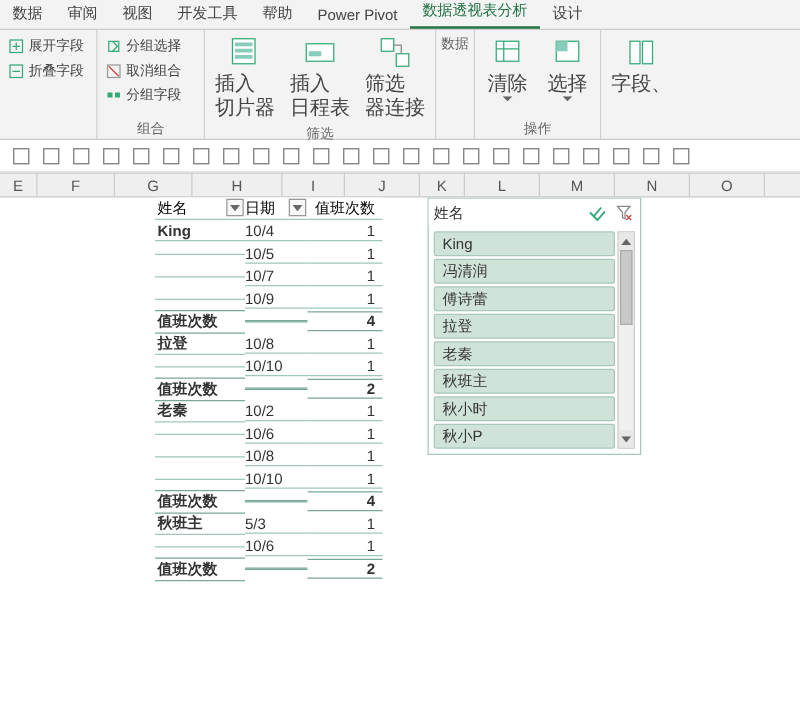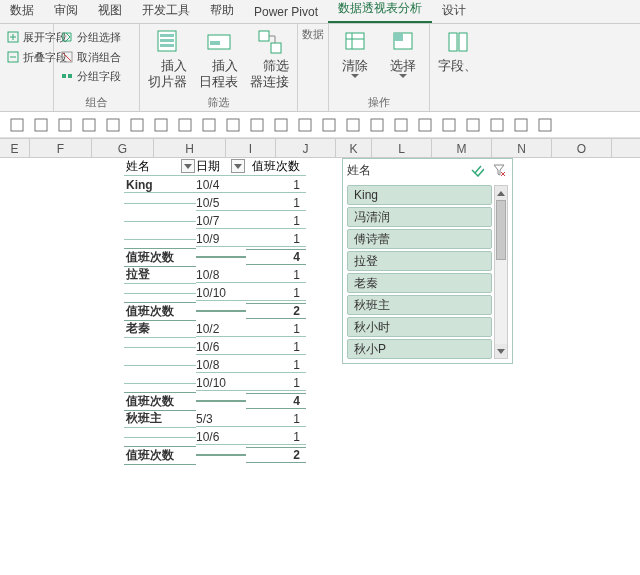--- a/index.html
+++ b/index.html
@@ -6,21 +6,21 @@
 body{background:#fff;overflow:hidden;width:640px;height:575px;font-size:12px;color:#333}
 .tabs{display:flex;height:24px;border-bottom:1px solid #ccc;align-items:flex-end;background:#f3f3f3}
 .tab{padding:4px 10px;font-size:12px;color:#444;cursor:pointer;white-space:nowrap}
 .tab.active{color:#217346;border-bottom:2px solid #217346}
 .ribbon{display:flex;height:88px;background:#f3f3f3;border-bottom:1px solid #ccc}
 .group{border-right:1px solid #d0d0d0;padding:2px 4px 0;display:flex;flex-direction:column;justify-content:space-between}
 .group-label{text-align:center;font-size:11px;color:#666;padding:1px 0}
 .gc{display:flex;align-items:flex-start;gap:4px;flex:1}
 .vbtn{display:flex;flex-direction:column;align-items:center;justify-content:flex-start;padding:2px 4px;cursor:pointer;min-width:44px}
 .vbtn .ic{width:28px;height:28px;display:flex;align-items:center;justify-content:center;margin-bottom:2px}
-.vbtn .lab{font-size:13px;color:#444;text-align:right;line-height:1.2;white-space:pre}
+.vbtn .lab{font-size:16px;color:#444;text-align:left;line-height:1.2;white-space:pre}
 .mini{display:flex;align-items:center;gap:3px;padding:1px 2px;cursor:pointer;font-size:11px;color:#444;white-space:nowrap;line-height:1.5}
 .mini .ic{width:14px;height:14px;display:flex;align-items:center;justify-content:center}
 .stack{display:flex;flex-direction:column;gap:1px;justify-content:flex-start;padding-top:2px}
 .qat{display:flex;gap:6px;padding:4px 8px;background:#fff;align-items:center;height:26px;border-bottom:1px solid #e0e0e0}
 .qic{width:18px;height:18px;display:flex;align-items:center;justify-content:center;cursor:pointer}
 .sheet{position:relative;background:#fff}
 .colhdr{display:flex;height:20px;border-top:1px solid #ccc;border-bottom:1px solid #ccc;background:#efefef}
 .ch{border-right:1px solid #ccc;text-align:center;font-size:12px;color:#555;line-height:20px}
 .pivot{position:absolute;left:124px;top:20px;font-size:12px}
 .prow{display:flex;height:18px;align-items:center}
@@ -50,21 +50,21 @@
     <div class="tab">审阅</div>
     <div class="tab">视图</div>
     <div class="tab">开发工具</div>
     <div class="tab">帮助</div>
     <div class="tab">Power Pivot</div>
     <div class="tab active">数据透视表分析</div>
     <div class="tab">设计</div>
   </div>
 
 <div class="ribbon">
- <div class="group" style="width:54px">
+ <div class="group" style="width:78px">
   <div class="gc">
         <div class="stack">
    <div class="mini">
             <span class="ic">
               <svg width="12" height="12">
                 <rect x="1" y="1" width="10" height="10" fill="none" stroke="#3a7"></rect>
                 <line x1="6" y1="3" x2="6" y2="9" stroke="#3a7"></line>
                 <line x1="3" y1="6" x2="9" y2="6" stroke="#3a7"></line>
               </svg>
             </span>

